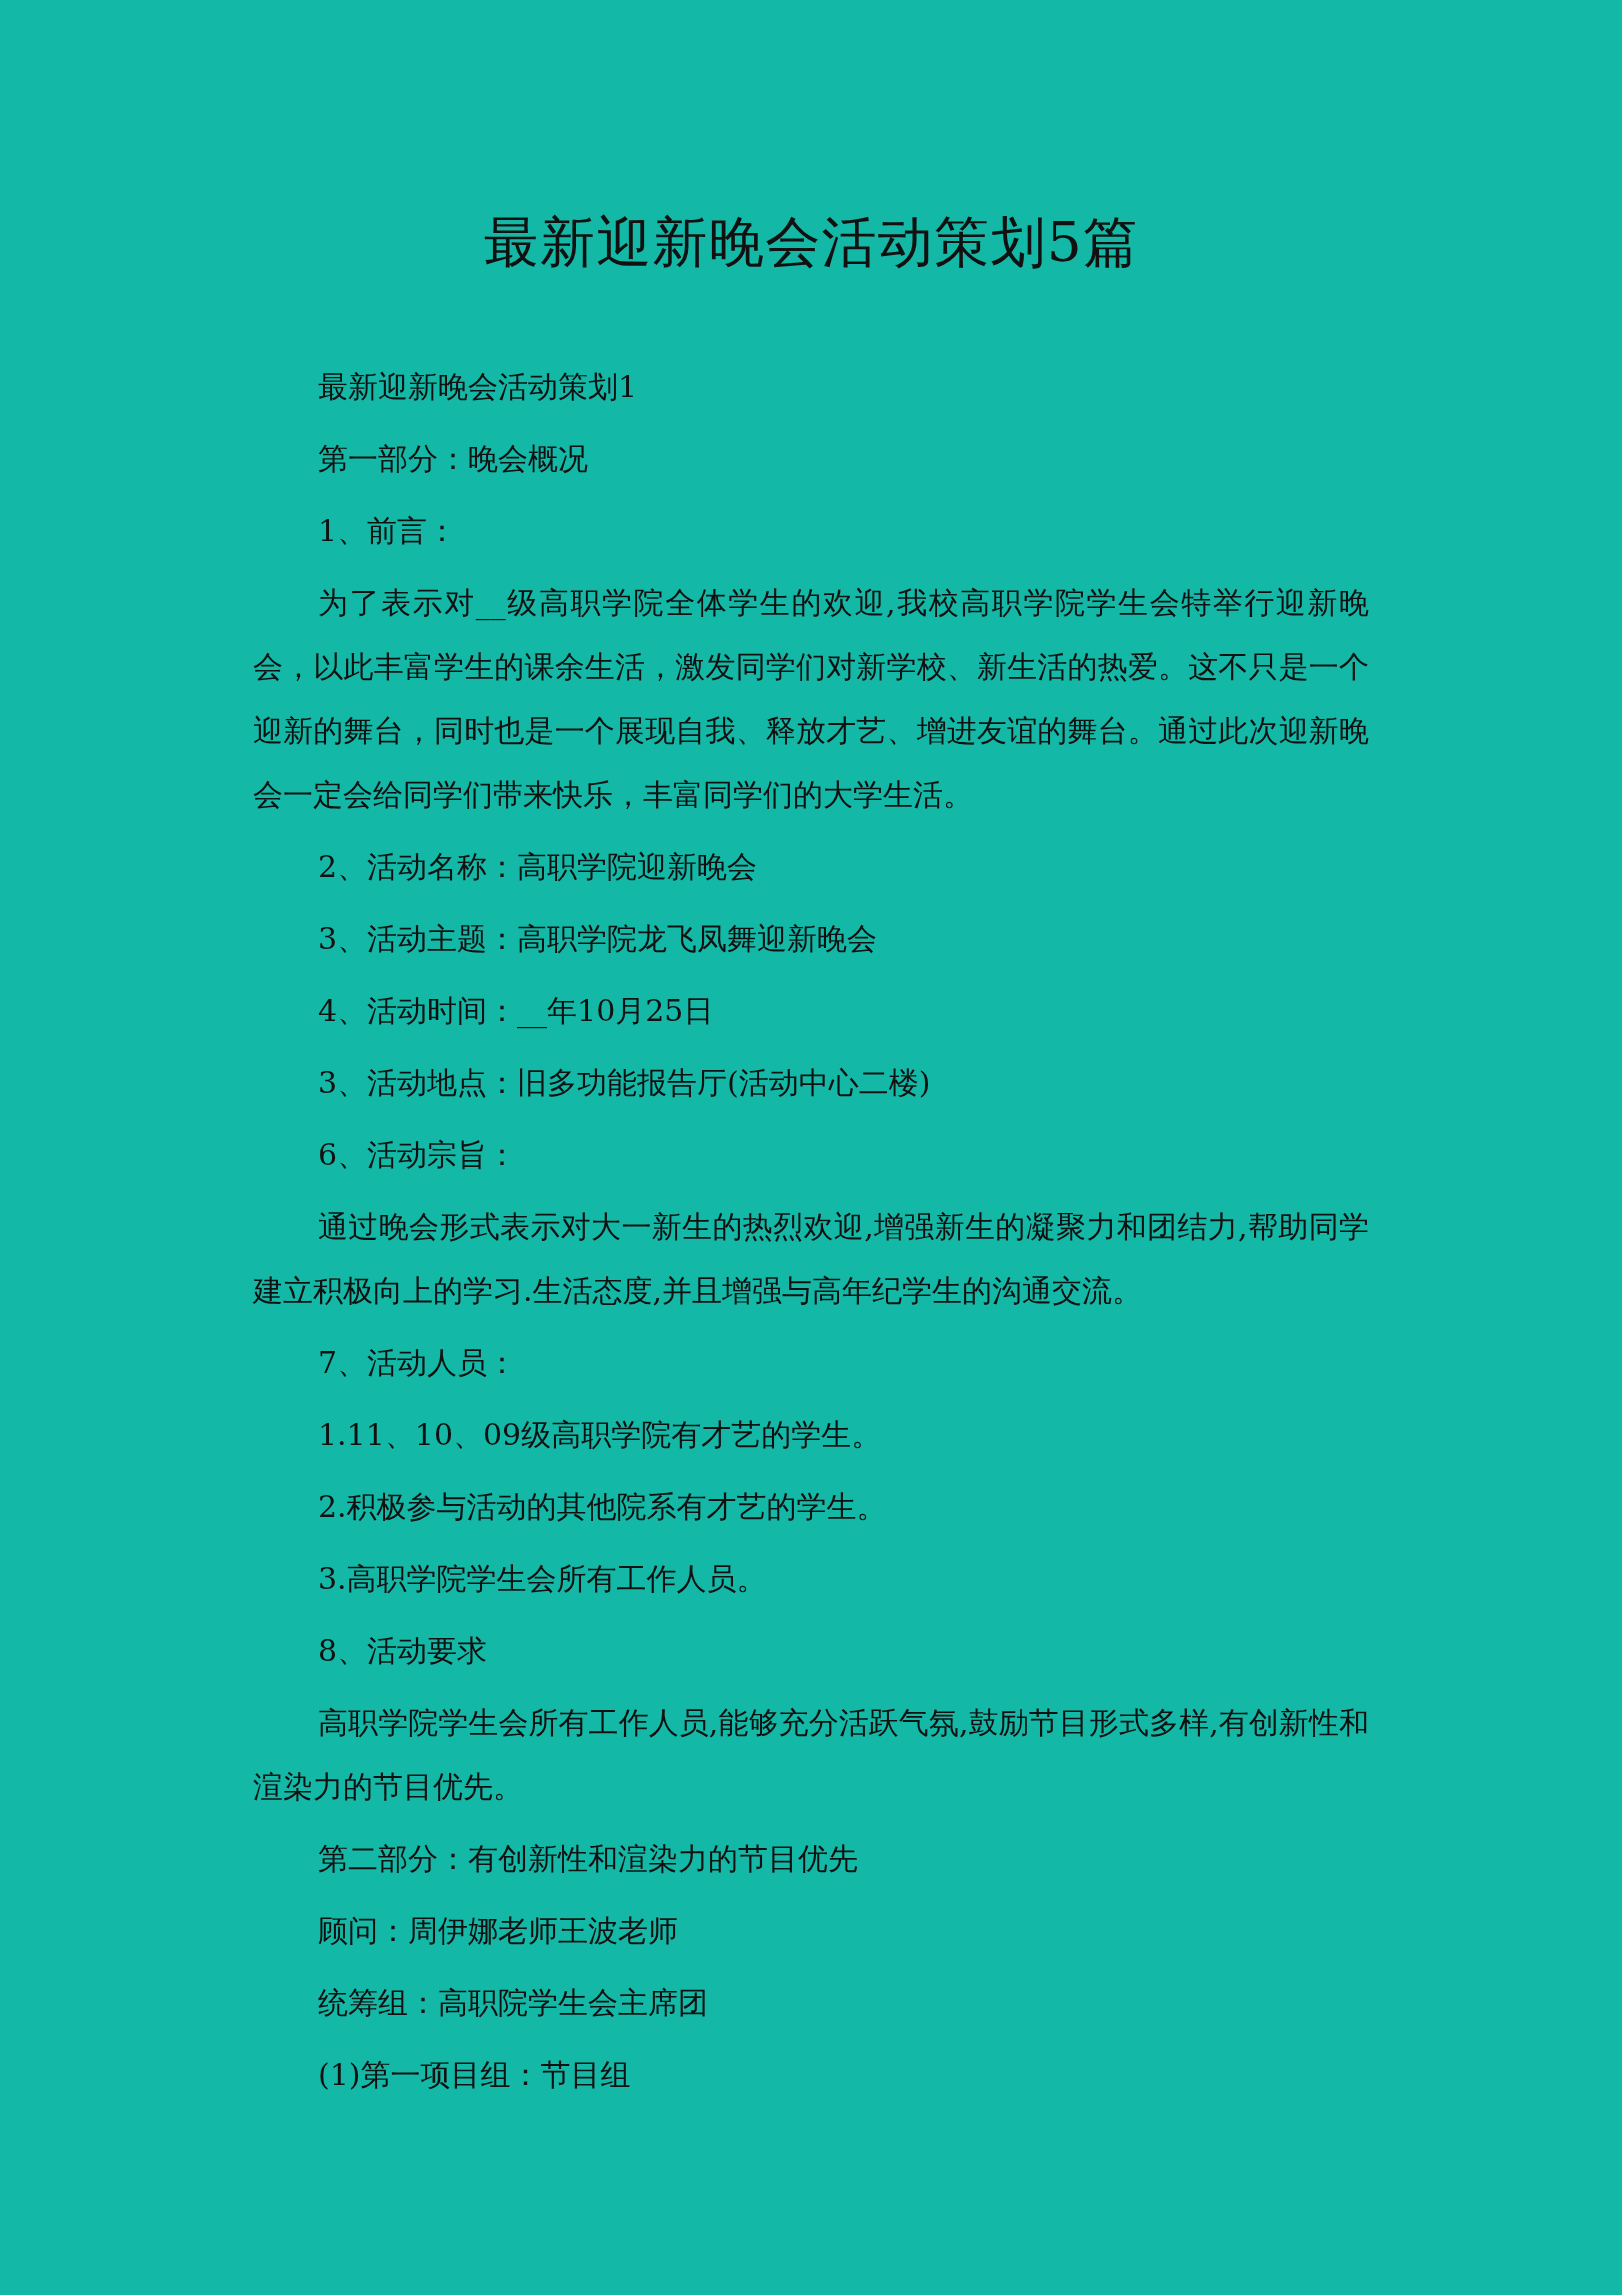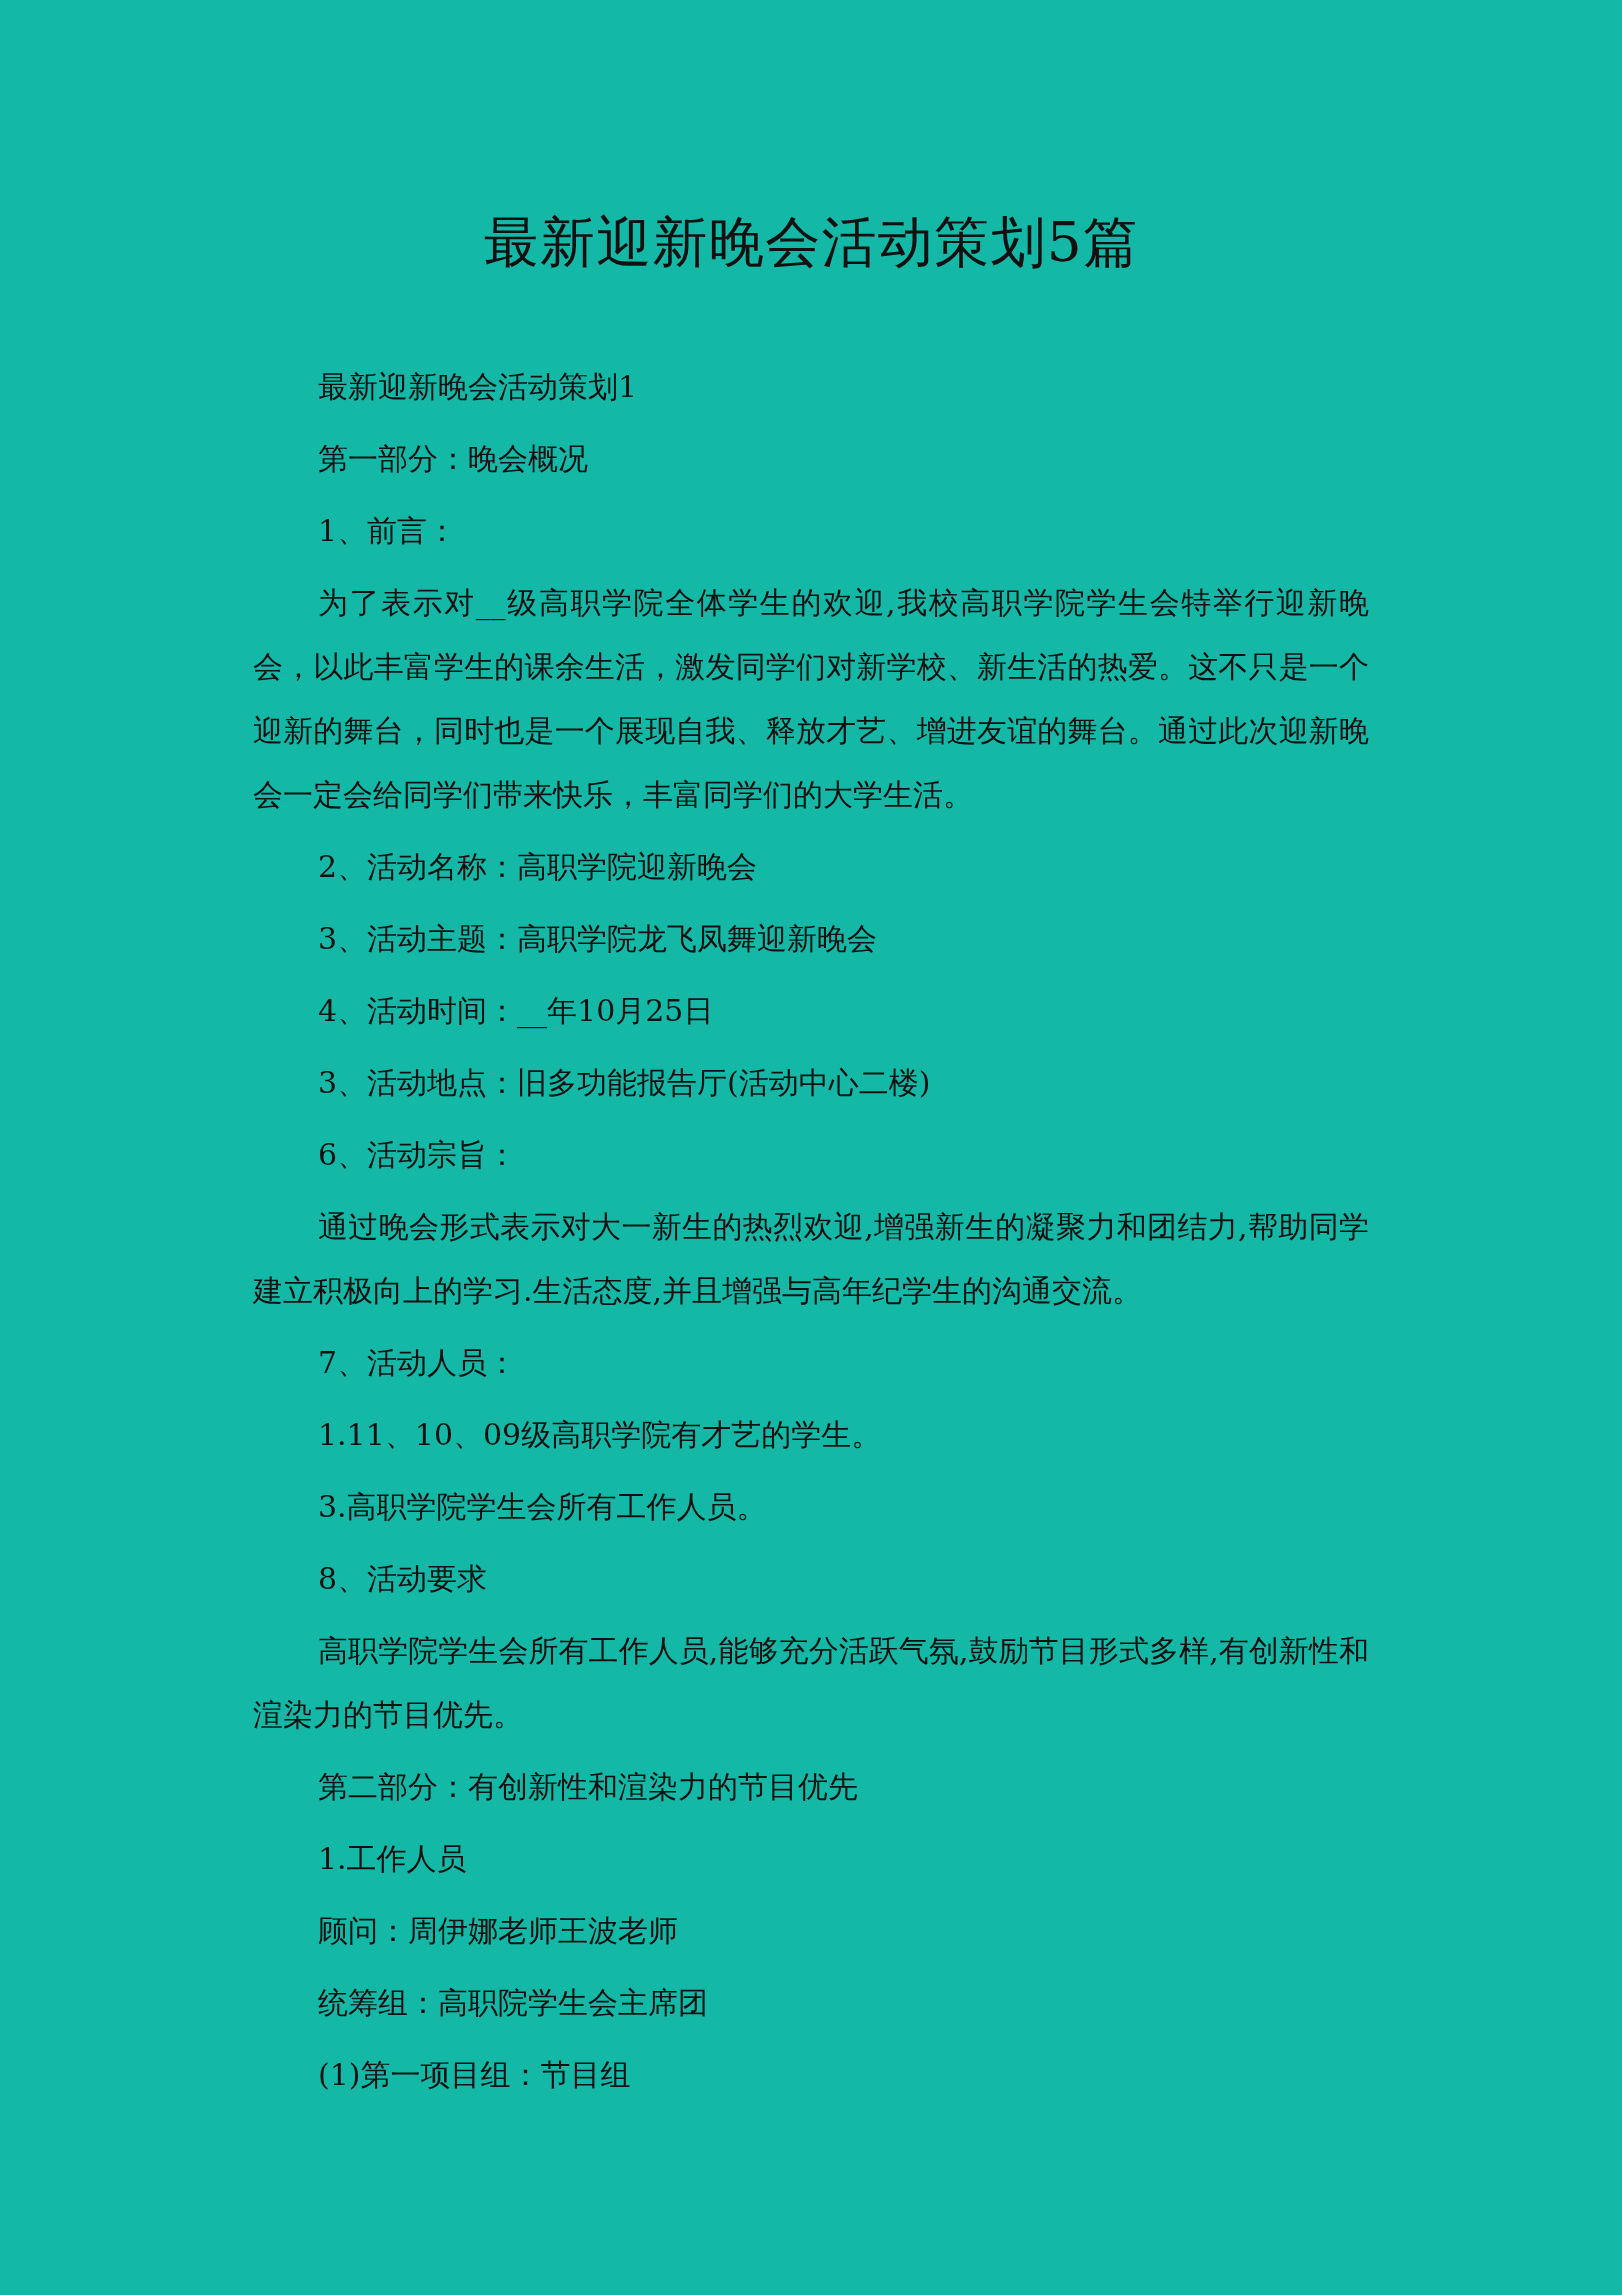--- a/index.html
+++ b/index.html
@@ -67,23 +67,23 @@
     <p class="line indent">1、前言：</p>
     <p class="line indent">为了表示对__级高职学院全体学生的欢迎,我校高职学院学生会特举行迎新晚会，以此丰富学生的课余生活，激发同学们对新学校、新生活的热爱。这不只是一个迎新的舞台，同时也是一个展现自我、释放才艺、增进友谊的舞台。通过此次迎新晚会一定会给同学们带来快乐，丰富同学们的大学生活。</p>
     <p class="line indent">2、活动名称：高职学院迎新晚会</p>
     <p class="line indent">3、活动主题：高职学院龙飞凤舞迎新晚会</p>
     <p class="line indent">4、活动时间：__年10月25日</p>
     <p class="line indent">3、活动地点：旧多功能报告厅(活动中心二楼)</p>
     <p class="line indent">6、活动宗旨：</p>
     <p class="line indent">通过晚会形式表示对大一新生的热烈欢迎,增强新生的凝聚力和团结力,帮助同学建立积极向上的学习.生活态度,并且增强与高年纪学生的沟通交流。</p>
     <p class="line indent">7、活动人员：</p>
     <p class="line indent">1.11、10、09级高职学院有才艺的学生。</p>
+    <p class="line indent">2.积极参与活动的其他院系有才艺的学生。</p>
     <p class="line indent">3.高职学院学生会所有工作人员。</p>
     <p class="line indent">8、活动要求</p>
     <p class="line indent">高职学院学生会所有工作人员,能够充分活跃气氛,鼓励节目形式多样,有创新性和渲染力的节目优先。</p>
     <p class="line indent">第二部分：有创新性和渲染力的节目优先</p>
-    <p class="line indent">1.工作人员</p>
     <p class="line indent">顾问：周伊娜老师王波老师</p>
     <p class="line indent">统筹组：高职院学生会主席团</p>
     <p class="line indent">(1)第一项目组：节目组</p>
   </div>
 </div>
 
 
 </body></html>

